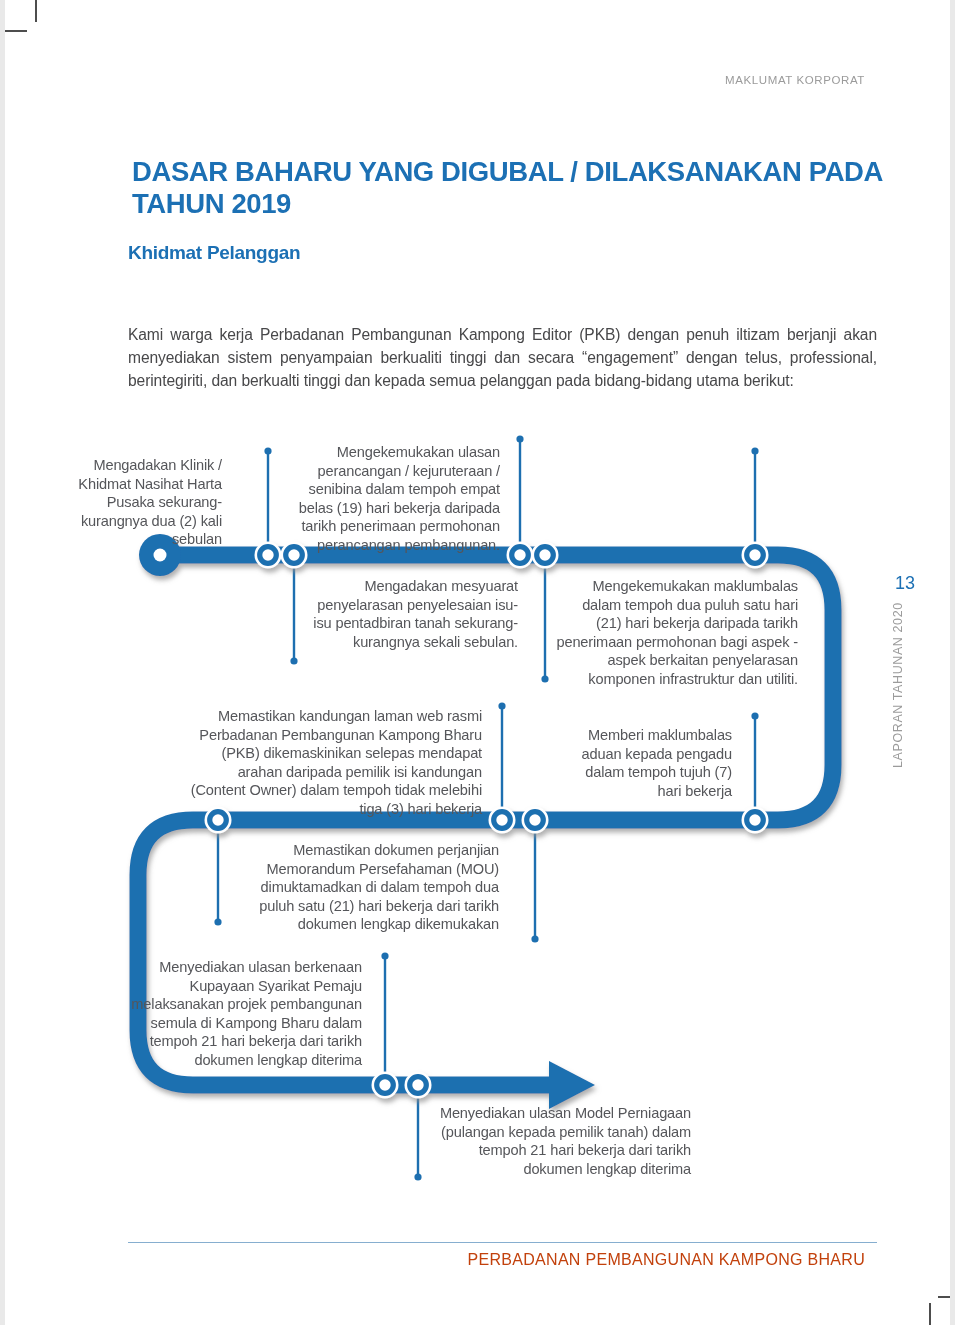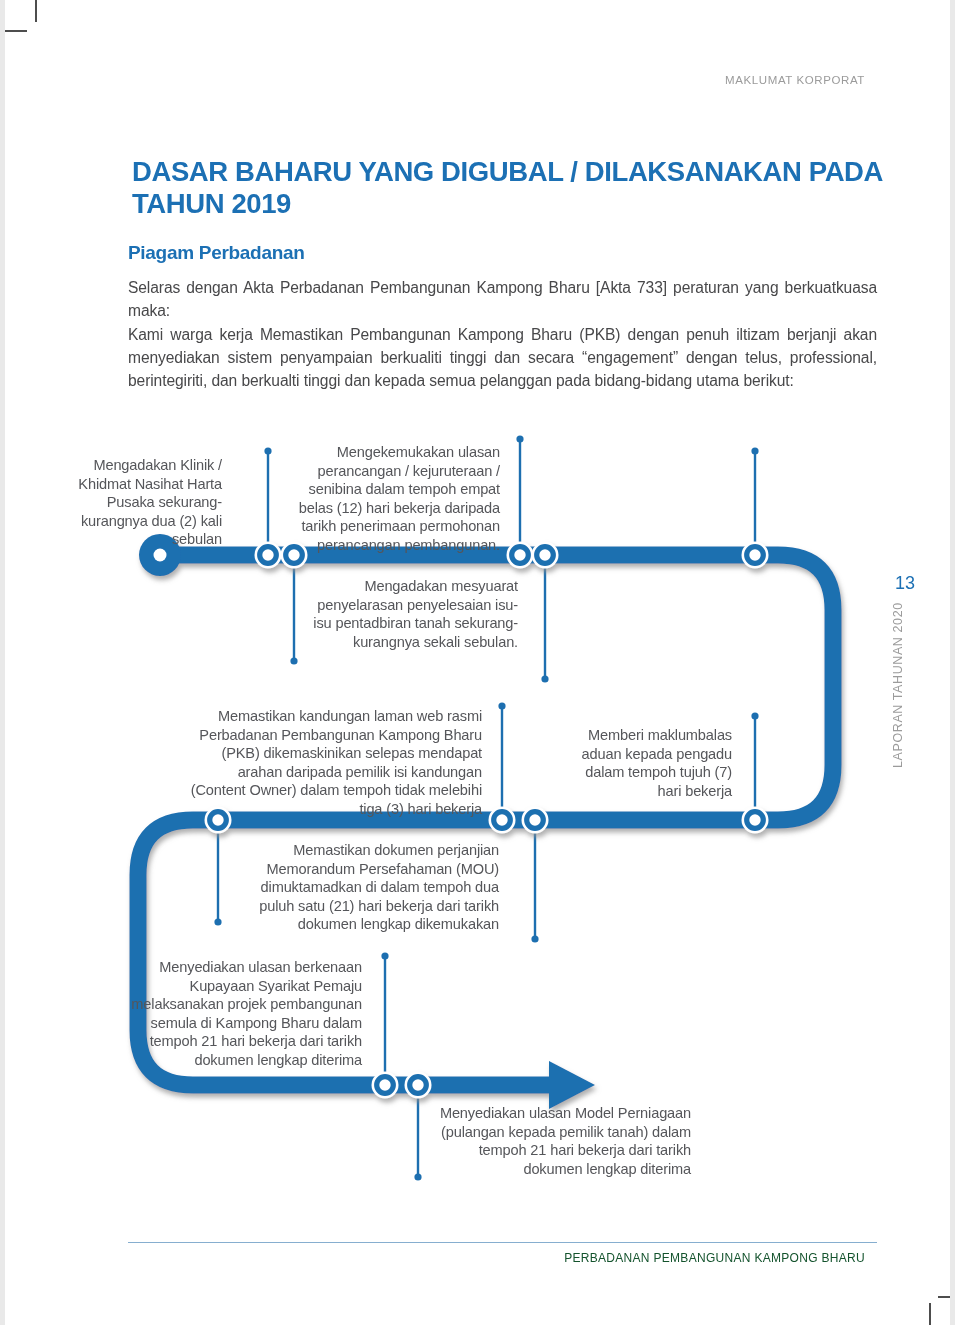--- a/index.html
+++ b/index.html
@@ -74,41 +74,40 @@
     writing-mode:vertical-rl;transform:rotate(180deg);
     font-size:12.5px;letter-spacing:.6px;color:var(--muted-gray);
     white-space:nowrap;
   }
   .footer-rule{
     position:absolute;left:123px;top:1242px;width:749px;height:1px;
     background:#86aecf;
   }
   .footer-label{
     position:absolute;right:85px;top:1251px;
-    font-size:12px;letter-spacing:.3px;color:#14532d;
+    font-size:16px;letter-spacing:.3px;color:#c2410c;
   }
 </style>
 </head>
 <body>
 
 <div class="page">
 
   <div class="cropmark cm-tl-v"></div>
   <div class="cropmark cm-tl-h"></div>
   <div class="cropmark cm-br-h"></div>
   <div class="cropmark cm-br-v"></div>
 
   <div class="kicker">MAKLUMAT KORPORAT</div>
 
   <h1 class="title">DASAR BAHARU YANG DIGUBAL / DILAKSANAKAN PADA TAHUN 2019</h1>
 
-  <h2 class="subheading">Piagam Perbadanan</h2>
-
-  <p class="body p1">Selaras dengan Akta Perbadanan Pembangunan Kampong Bharu [Akta 733] peraturan yang berkuatkuasa maka:</p>
-  <p class="body p2">Kami warga kerja Memastikan Pembangunan Kampong Bharu (PKB) dengan penuh iltizam berjanji akan menyediakan sistem penyampaian berkualiti tinggi dan secara “engagement” dengan telus, professional, berintegiriti, dan berkualti tinggi dan kepada semua pelanggan pada bidang-bidang utama berikut:</p>
+  <h2 class="subheading">Khidmat Pelanggan</h2>
+
+  <p class="body p2">Kami warga kerja Perbadanan Pembangunan Kampong Editor (PKB) dengan penuh iltizam berjanji akan menyediakan sistem penyampaian berkualiti tinggi dan secara “engagement” dengan telus, professional, berintegiriti, dan berkualti tinggi dan kepada semua pelanggan pada bidang-bidang utama berikut:</p>
 
   <svg class="snake" viewBox="0 0 955 1325" xmlns="http://www.w3.org/2000/svg">
     <defs>
       <filter id="ds" x="-10%" y="-10%" width="130%" height="130%">
         <feDropShadow dx="2" dy="4" stdDeviation="2.5" flood-color="#8f8f8f" flood-opacity="0.7"></feDropShadow>
       </filter>
     </defs>
 
     <g stroke="#1d6fb0" stroke-width="2.4">
       <line x1="263" y1="452" x2="263" y2="546"></line>
@@ -189,22 +188,23 @@
           </g>
         <g>
             <circle cx="413" cy="1085" r="13.5" fill="#ffffff"></circle>
             <circle cx="413" cy="1085" r="8.3" fill="#ffffff" stroke="#1d6fb0" stroke-width="5.2"></circle>
           </g>
       </g>
     </g>
   </svg>
 
   <div class="tl t-a align-r">Mengadakan Klinik / Khidmat Nasihat Harta Pusaka sekurang-kurangnya dua (2) kali sebulan</div>
-  <div class="tl t-b align-r">Mengekemukakan ulasan perancangan / kejuruteraan / senibina dalam tempoh empat belas (12) hari bekerja daripada tarikh penerimaan permohonan perancangan pembangunan.</div>
+  <div class="tl t-b align-r">Mengekemukakan ulasan perancangan / kejuruteraan / senibina dalam tempoh empat belas (19) hari bekerja daripada tarikh penerimaan permohonan perancangan pembangunan.</div>
   <div class="tl t-d align-l">Mengadakan mesyuarat penyelarasan penyelesaian isu-isu pentadbiran tanah sekurang-kurangnya sekali sebulan.</div>
+  <div class="tl t-e align-l">Mengekemukakan maklumbalas dalam tempoh dua puluh satu hari (21) hari bekerja daripada tarikh penerimaan permohonan bagi aspek - aspek berkaitan penyelarasan komponen infrastruktur dan utiliti.</div>
   <div class="tl t-f align-r">Memastikan kandungan laman web rasmi Perbadanan Pembangunan Kampong Bharu (PKB) dikemaskinikan selepas mendapat arahan daripada pemilik isi kandungan (Content Owner) dalam tempoh tidak melebihi tiga (3) hari bekerja</div>
   <div class="tl t-g align-r">Memberi maklumbalas aduan kepada pengadu dalam tempoh tujuh (7) hari bekerja</div>
   <div class="tl t-h align-l">Memastikan dokumen perjanjian Memorandum Persefahaman (MOU) dimuktamadkan di dalam tempoh dua puluh satu (21) hari bekerja dari tarikh dokumen lengkap dikemukakan</div>
   <div class="tl t-j align-r">Menyediakan ulasan berkenaan Kupayaan Syarikat Pemaju melaksanakan projek pembangunan semula di Kampong Bharu dalam tempoh 21 hari bekerja dari tarikh dokumen lengkap diterima</div>
   <div class="tl t-k align-l">Menyediakan ulasan Model Perniagaan (pulangan kepada pemilik tanah) dalam tempoh 21 hari bekerja dari tarikh dokumen lengkap diterima</div>
 
   <div class="pagenum">13</div>
   <div class="vlabel">LAPORAN TAHUNAN 2020</div>
 
   <div class="footer-rule"></div>

